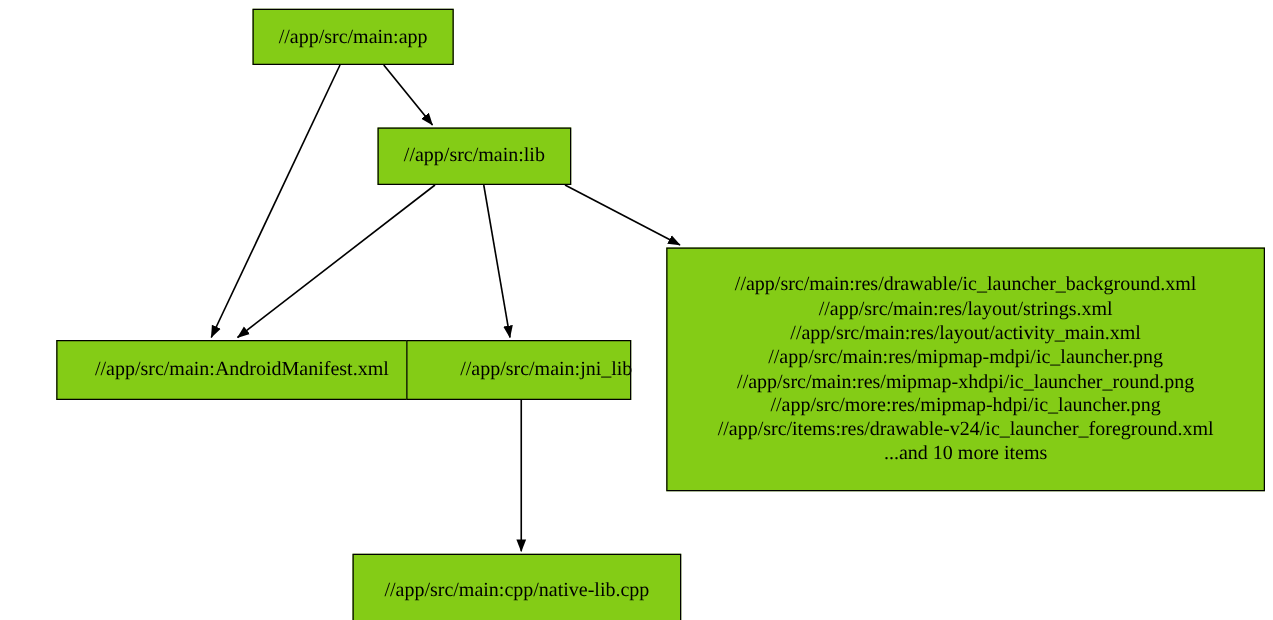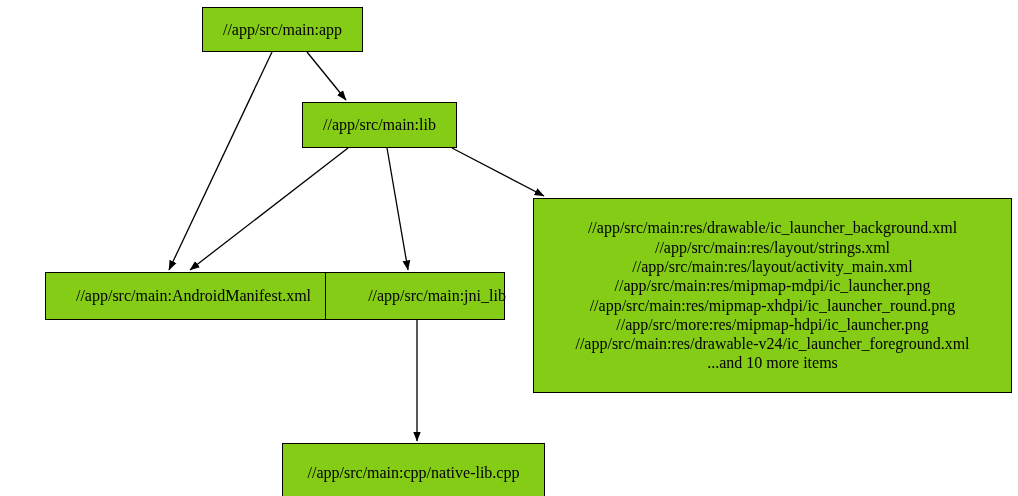--- a/index.html
+++ b/index.html
@@ -88,21 +88,21 @@
     <span>//app/src/main:jni_lib</span>
   </div>
 
   <div class="node" id="node-res">
     <div class="res-line">//app/src/main:res/drawable/ic_launcher_background.xml</div>
     <div class="res-line">//app/src/main:res/layout/strings.xml</div>
     <div class="res-line">//app/src/main:res/layout/activity_main.xml</div>
     <div class="res-line">//app/src/main:res/mipmap-mdpi/ic_launcher.png</div>
     <div class="res-line">//app/src/main:res/mipmap-xhdpi/ic_launcher_round.png</div>
     <div class="res-line">//app/src/more:res/mipmap-hdpi/ic_launcher.png</div>
-    <div class="res-line">//app/src/main:res/drawable-v24/ic_launcher_foreground.xml</div>
+    <div class="res-line">//app/src/items:res/drawable-v24/ic_launcher_foreground.xml</div>
     <div class="res-line">...and 10 more items</div>
   </div>
 
   <div class="node" id="node-cpp">
     <span>//app/src/main:cpp/native-lib.cpp</span>
   </div>
 
 </div>
 
 </body></html>

